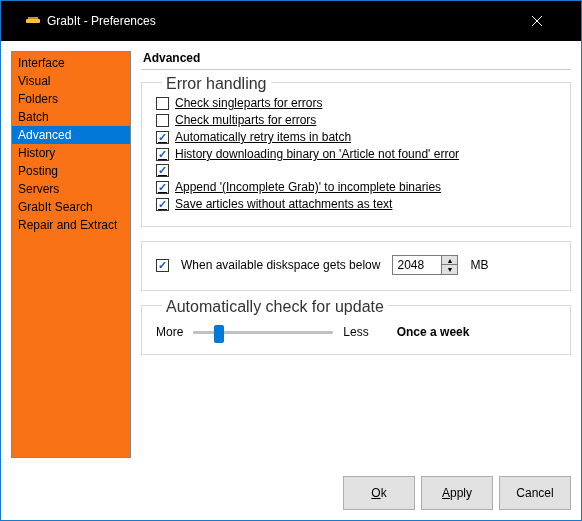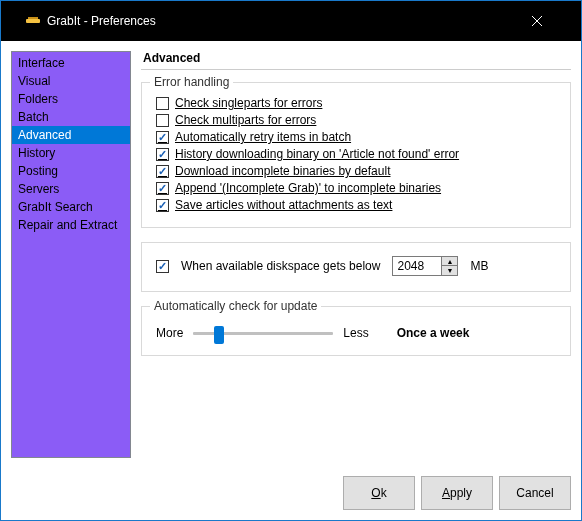--- a/index.html
+++ b/index.html
@@ -4,28 +4,28 @@
 <style>
 * { box-sizing: border-box; margin: 0; padding: 0; }
 body { font-family: "Segoe UI", Tahoma, sans-serif; font-size: 12px; background: #fff; }
 .window { width: 582px; height: 521px; border: 1px solid #1979ca; display: flex; flex-direction: column; }
 .titlebar { background: #000000; color: #fff; height: 40px; display: flex; align-items: center; padding: 0 24px; }
 .titlebar .icon { width: 16px; height: 16px; margin-right: 6px; display: flex; align-items: center; justify-content: center; }
 .titlebar .title { flex: 1; font-size: 12px; }
 .titlebar .close { width: 40px; height: 28px; display: flex; align-items: center; justify-content: center; cursor: pointer; }
 .titlebar .close svg { stroke: #fff; stroke-width: 1; }
 .body { flex: 1; display: flex; padding: 10px; gap: 10px; background: #fff; }
-.sidebar { width: 120px; border: 1px solid #828790; padding: 2px 0; background: #8b5cf6; }
+.sidebar { width: 120px; border: 1px solid #828790; padding: 2px 0; background: #f97316; }
 .sidebar-item { padding: 2px 6px; cursor: pointer; }
 .sidebar-item.selected { background: #0078d7; color: #fff; }
 .main { flex: 1; display: flex; flex-direction: column; }
 .main h2 { font-size: 12px; font-weight: bold; margin-bottom: 4px; padding-left: 2px; }
 .hr { border-top: 1px solid #ccc; margin-bottom: 12px; }
 .fieldset { border: 1px solid #d9d9d9; border-radius: 0; margin-bottom: 14px; padding: 10px 10px 12px 10px; position: relative; }
-.fieldset .legend { position: absolute; top: -8px; left: 8px; background: #fff; padding: 0 4px; color: #333; font-size: 12px; }
+.fieldset .legend { position: absolute; top: -8px; left: 20px; background: #fff; padding: 0 4px; color: #333; font-size: 16px; }
 .checkrow { display: flex; align-items: center; gap: 6px; margin: 3px 0 3px 4px; text-decoration: underline; }
 .checkbox { width: 13px; height: 13px; border: 1px solid #333; background: #fff; cursor: pointer; display: inline-flex; align-items: center; justify-content: center; flex-shrink: 0; }
 .checkbox.checked::after { content: "✓"; font-size: 11px; line-height: 1; color: #1a5fb4; font-weight: bold; }
 .inline-row { display: flex; align-items: center; gap: 12px; margin: 3px 0 3px 4px; }
 .spinner { display: inline-flex; border: 1px solid #7a7a7a; height: 20px; }
 .spinner input { border: none; width: 48px; padding: 0 4px; font-size: 12px; outline: none; }
 .spinner .buttons { display: flex; flex-direction: column; border-left: 1px solid #7a7a7a; }
 .spinner .btn { width: 15px; height: 9px; display: flex; align-items: center; justify-content: center; font-size: 7px; background: #e1e1e1; cursor: pointer; line-height: 1; }
 .spinner .btn:first-child { border-bottom: 1px solid #7a7a7a; }
 .slider-row { display: flex; align-items: center; gap: 10px; margin: 6px 0 0 4px; }
@@ -89,21 +89,20 @@
             <div class="checkrow">
               <span class="checkbox checked"></span>
               <span>Automatically retry items in batch</span>
             </div>
             <div class="checkrow">
               <span class="checkbox checked"></span>
               <span>History downloading binary on 'Article not found' error</span>
             </div>
             <div class="checkrow">
               <span class="checkbox checked"></span>
-              <span>Download incomplete binaries by default</span>
             </div>
             <div class="checkrow">
               <span class="checkbox checked"></span>
               <span>Append '(Incomplete Grab)' to incomplete binaries</span>
             </div>
             <div class="checkrow">
               <span class="checkbox checked"></span>
               <span>Save articles without attachments as text</span>
             </div>
           </div>

